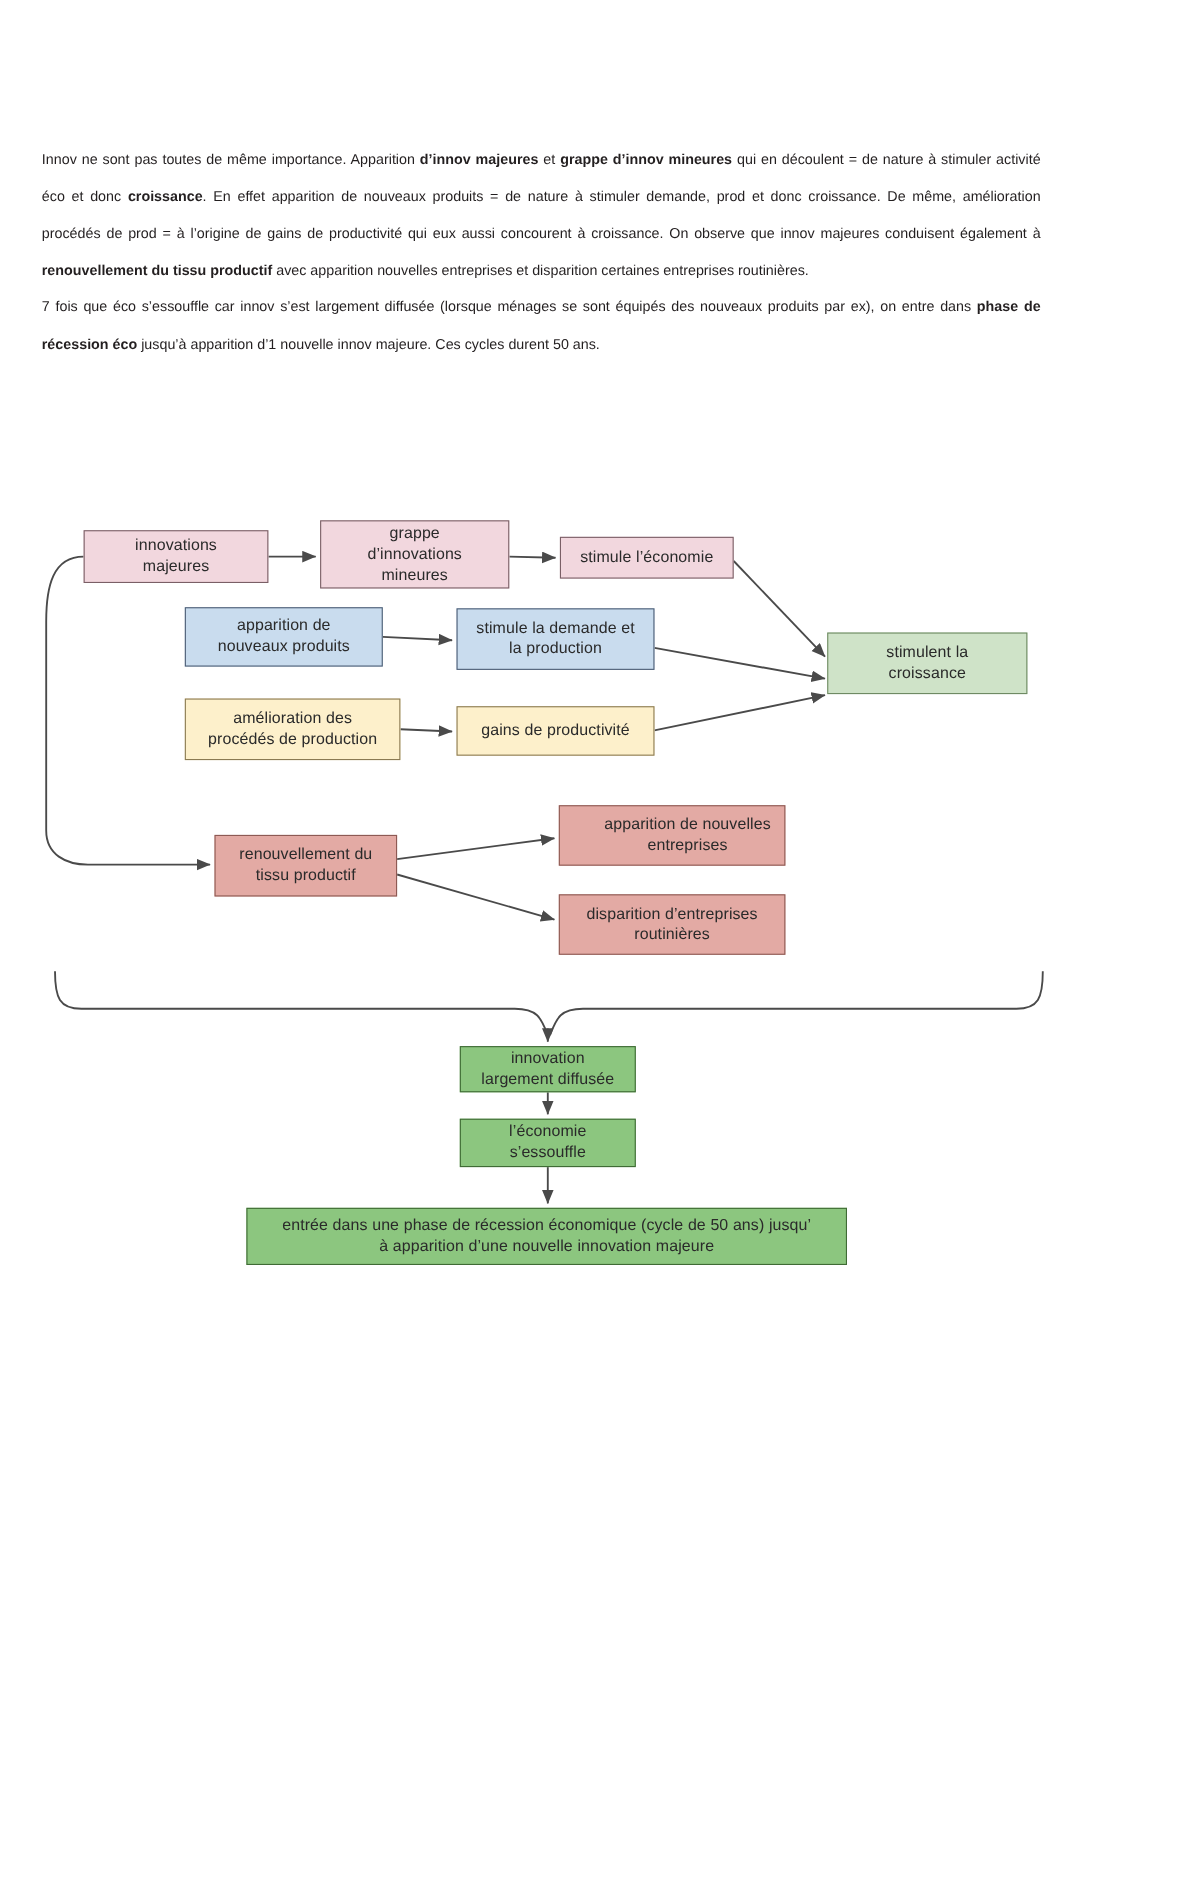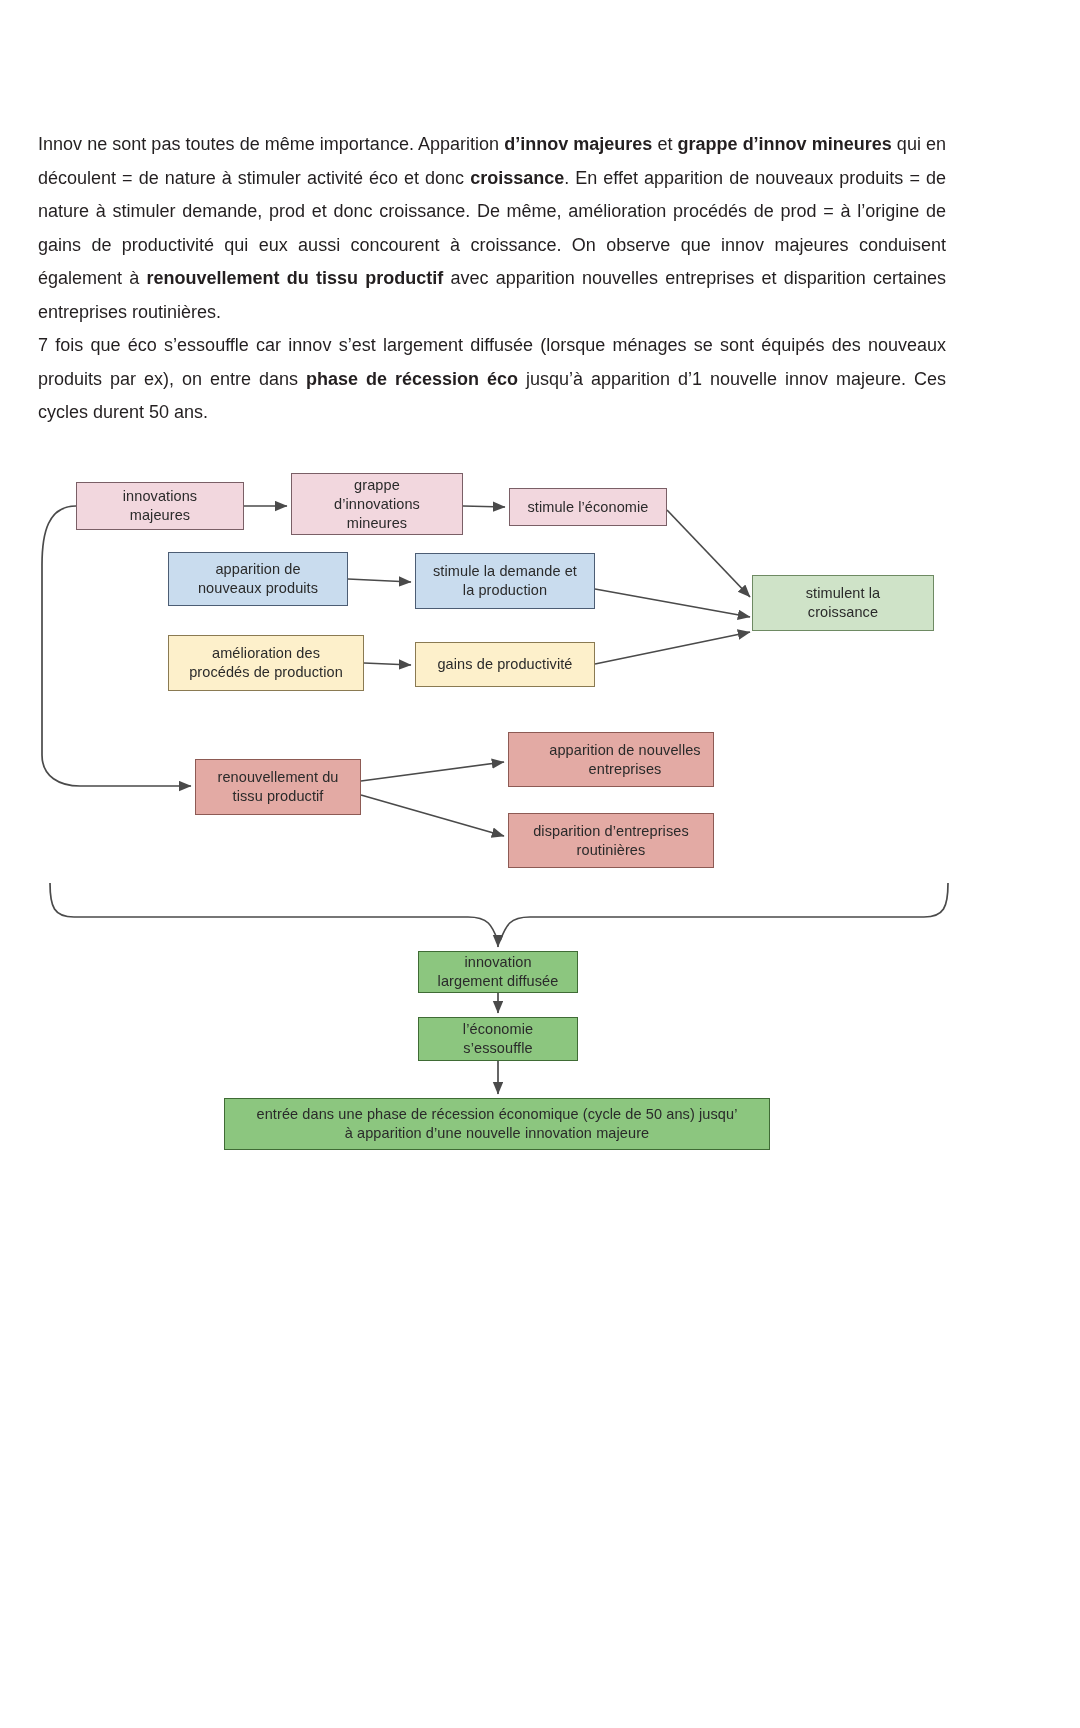--- a/index.html
+++ b/index.html
@@ -40,21 +40,21 @@
   .heading-hl {
     background: #d9a6f5;
     padding: 1px 4px 2px 2px;
     font-size: 19.5px;
     letter-spacing: 0.2px;
   }
   .heading-hl .num { margin-right: 26px; }
 
   p.body {
     margin: 0;
-    font-size: 18px;
+    font-size: 13px;
     line-height: 33.5px;
     text-align: justify;
     color: #231f20;
   }
   p.body.second { text-align: justify; }
   .b { font-weight: bold; }
 
   
   .diagram {
     position: absolute;

